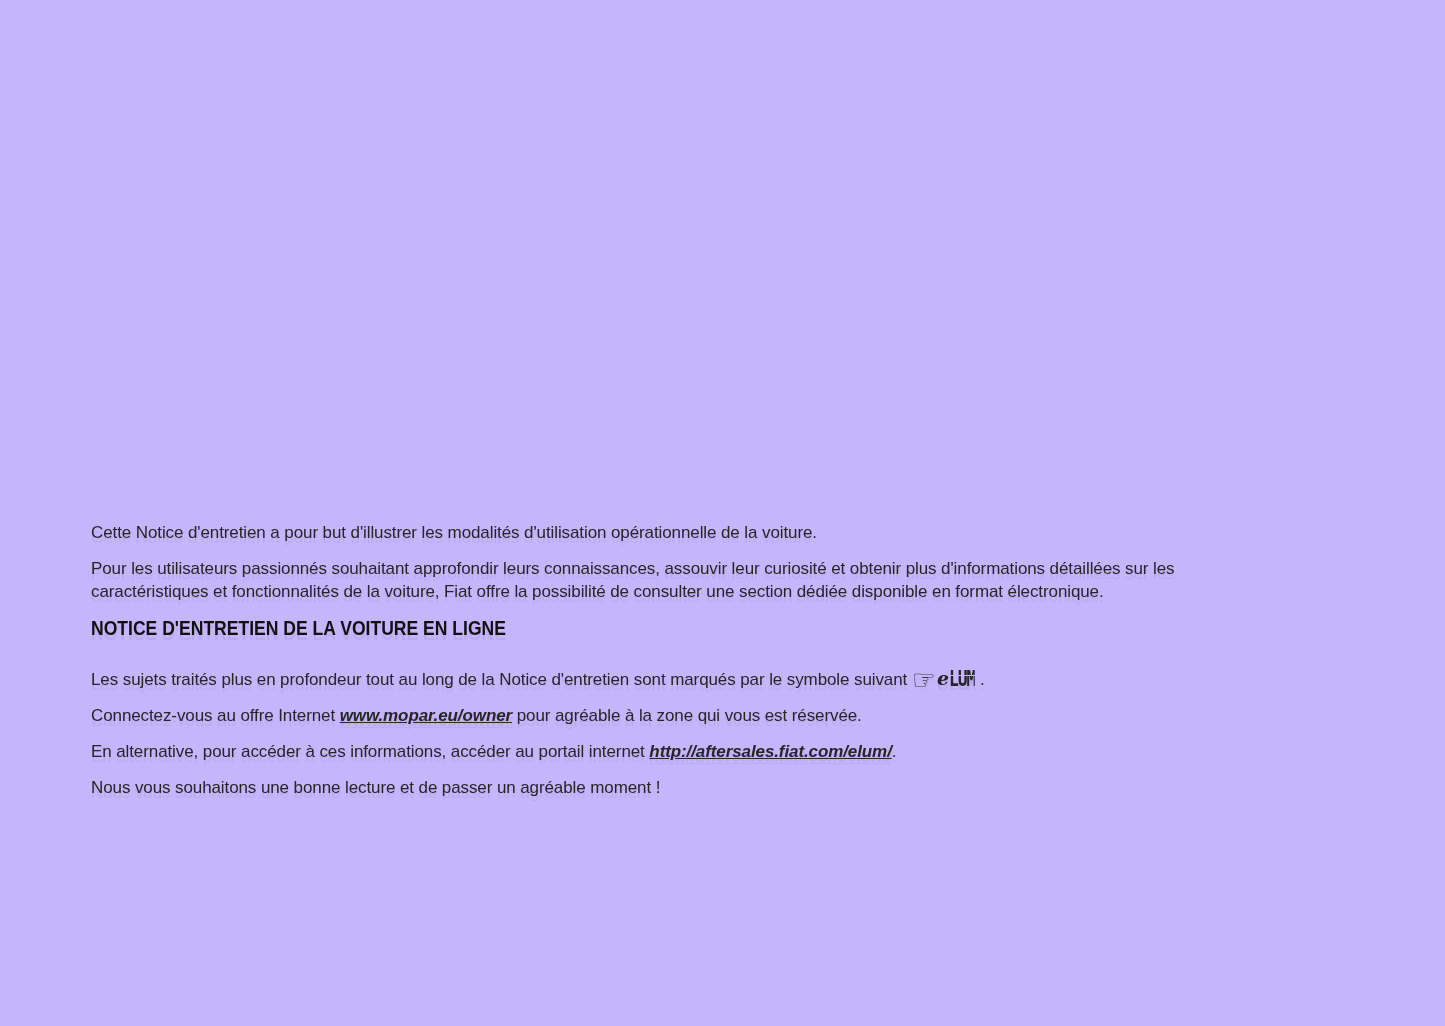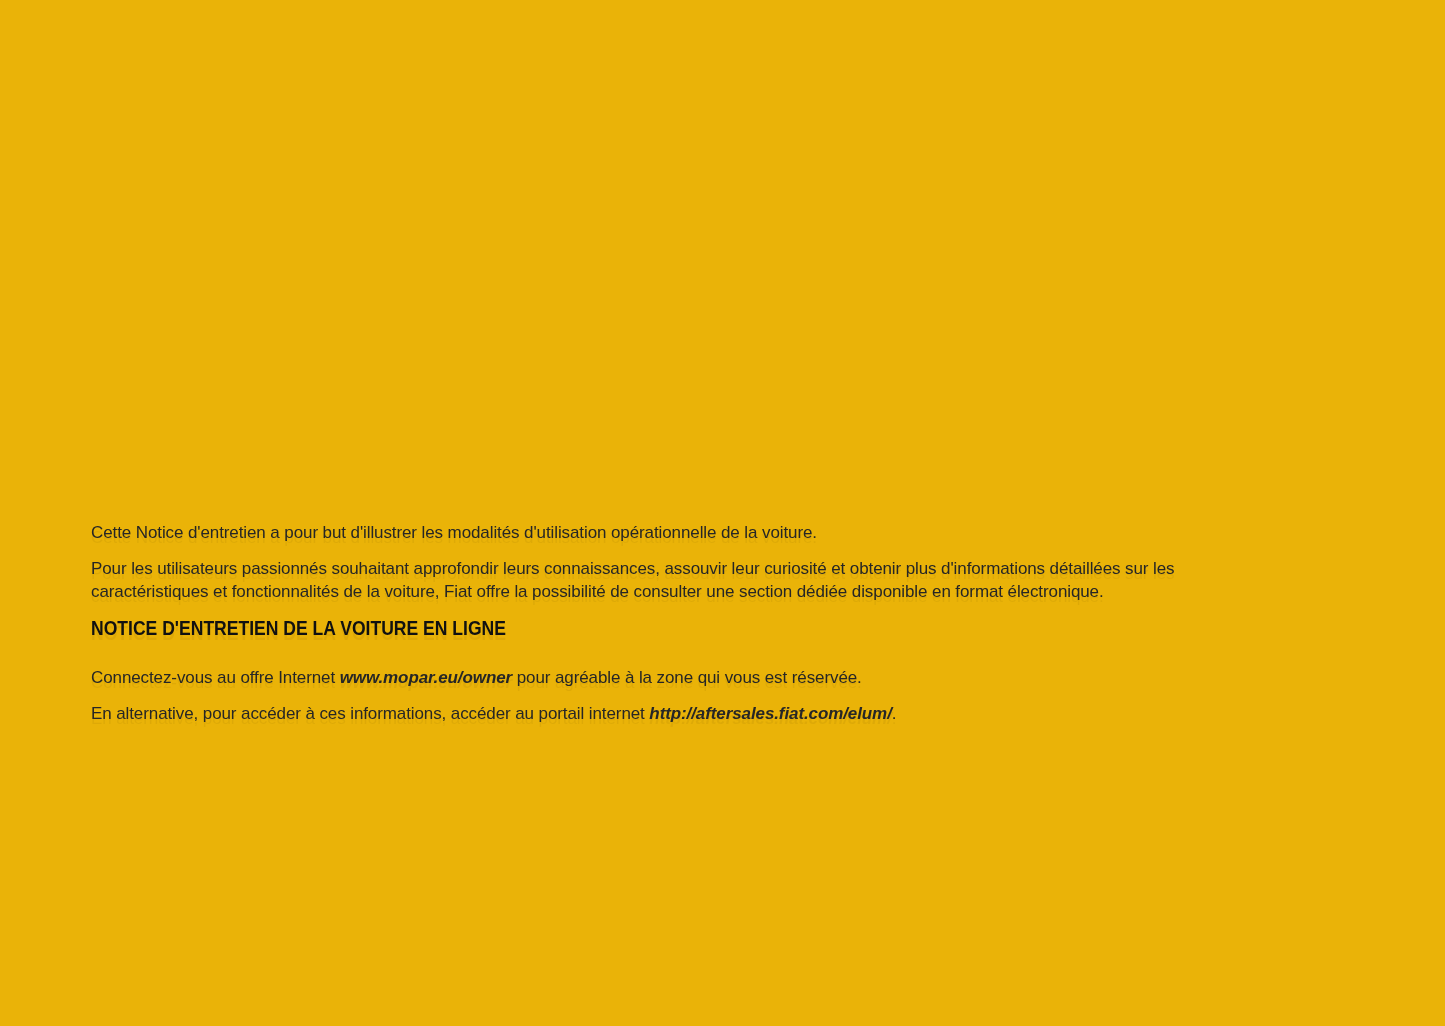--- a/index.html
+++ b/index.html
@@ -4,21 +4,21 @@
 <style>
   html, body {
     margin: 0;
     padding: 0;
     background: #ffffff;
   }
   .page {
     position: relative;
     width: 1445px;
     height: 1026px;
-    background: #eab308;
+    background: #c4b5fd;
     overflow: hidden;
     font-family: "Liberation Sans", "DejaVu Sans", sans-serif;
     color: #262626;
   }
   .content {
     position: absolute;
     left: 91px;
     top: 522px;
     width: 1085px;
     font-size: 17px;
@@ -36,20 +36,21 @@
     color: #111111;
     margin: 13px 0 27.5px 0;
     letter-spacing: 0;
     transform: scaleX(0.9);
     transform-origin: left center;
     white-space: nowrap;
   }
   .inline-link {
     font-weight: bold;
     font-style: italic;
+    text-decoration: underline;
     color: inherit;
     cursor: pointer;
   }
   .italic {
     font-style: italic;
   }
   .elum-logo {
     white-space: nowrap;
   }
   .hand-icon {
@@ -85,22 +86,24 @@
 
 <div class="page">
   <div class="content">
 
     <p>Cette Notice d'entretien a pour but d'illustrer les modalités d'utilisation opérationnelle de la voiture.</p>
 
     <p>Pour les utilisateurs passionnés souhaitant approfondir leurs connaissances, assouvir leur curiosité et obtenir plus d'informations détaillées sur les caractéristiques et fonctionnalités de la voiture, Fiat offre la possibilité de consulter une section dédiée disponible en format électronique.</p>
 
     <h2 class="section-heading">NOTICE D'ENTRETIEN DE LA VOITURE EN LIGNE</h2>
 
+    <p><span>Les sujets traités plus en profondeur tout au long de la Notice d'entretien sont marqués par le symbole suivant </span><span class="elum-logo"><span class="hand-icon">☞</span><span class="elum-e">e</span><span class="elum-lum">LUM</span></span><span> .</span></p>
 
     <p><span>Connectez-vous au offre Internet </span><a class="inline-link">www.mopar.eu/owner</a><span> pour agréable à la zone qui vous est réservée.</span></p>
 
 
     <p><span>En alternative, pour accéder à ces informations, accéder au portail internet </span><a class="inline-link">http://aftersales.fiat.com/elum/</a><span>.</span></p>
 
 
+    <p>Nous vous souhaitons une bonne lecture et de passer un agréable moment !</p>
 
   </div>
 </div>
 
 </body></html>

